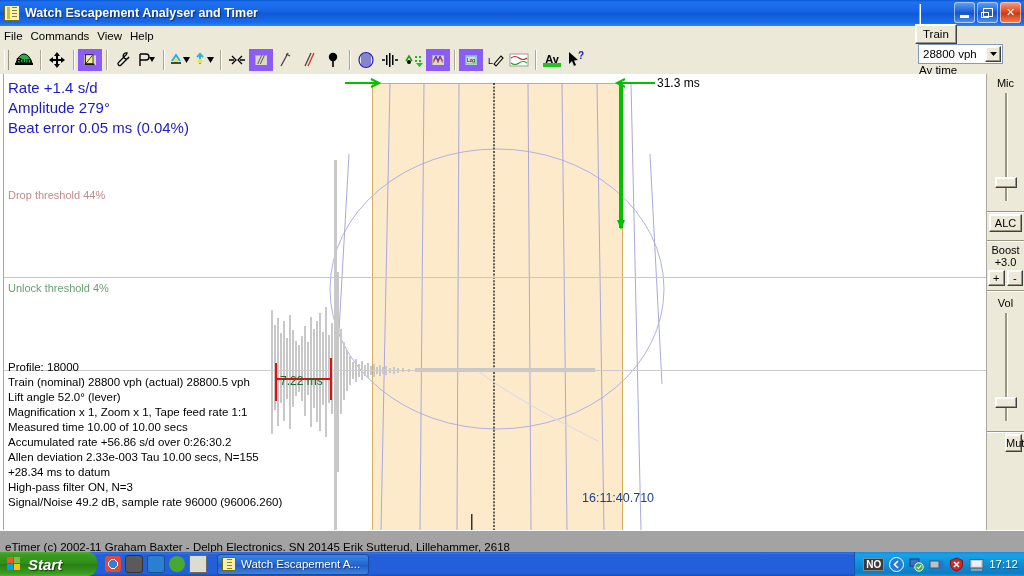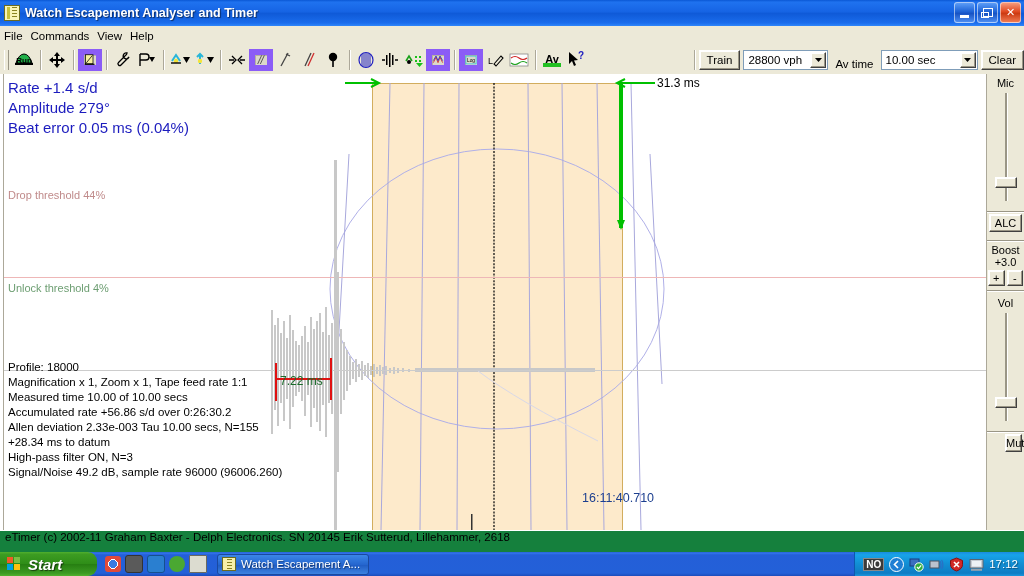--- a/index.html
+++ b/index.html
@@ -47,21 +47,21 @@
   
   .toolbar{position:absolute;left:0;top:46px;width:1024px;height:28px;background:#ece9d8;
       border-bottom:1px solid #aca899;display:flex;align-items:center;}
   .tgrip{width:3px;height:20px;margin:0 3px 0 4px;border-left:1px solid #fff;border-right:1px solid #9a9686;}
   .sep{width:1px;height:20px;margin:0 4px;background:#aca899;box-shadow:1px 0 0 #fff;}
   .tbtn{width:24px;height:22px;margin:0 0px;position:relative;display:flex;align-items:center;justify-content:center;
         box-sizing:border-box;border:1px solid transparent;}
   .tbtn.pressed{border:6px solid #8b5cf6;background:#dcd8c8;box-shadow:inset 1px 1px 0 #b4b0a0;}
   .tbtn svg{display:block;}
 
-  .ctl-area{margin-left:auto;display:flex;align-items:flex-end;padding-right:0;}
+  .ctl-area{margin-left:auto;display:flex;align-items:flex-start;padding-right:6px;flex-direction:column;}
   .btn95{
     border:1px solid #404040;border-top-color:#fff;border-left-color:#fff;
     background:#ece9d8;font-size:11.5px;padding:2px 7px;
     box-shadow:inset -1px -1px 0 #9a9686, inset 1px 1px 0 #fff;
     cursor:default;color:#000;height:20px;box-sizing:border-box;line-height:14px;
   }
   .combo{
     display:flex;align-items:center;border:1px solid #7f9db9;background:#fff;height:20px;
     box-sizing:border-box;margin:0 3px;
   }
@@ -103,22 +103,22 @@
   .flatbtn{
     display:block;width:100%;box-sizing:border-box;text-align:center;font-size:11px;
     border:1px solid #404040;border-top-color:#fff;border-left-color:#fff;background:#ece9d8;
     box-shadow:inset -1px -1px 0 #9a9686, inset 1px 1px 0 #fff;padding:2px 0;color:#000;cursor:default;
   }
   .pmrow{display:flex;gap:2px;padding:0 1px;}
   .pmrow .flatbtn{flex:1;padding:1px 0;}
   .rp-sep{height:1px;background:#9a9686;box-shadow:0 1px 0 #fff;margin:4px 0 0 0;}
 
   
-  .statusbar{position:absolute;left:0;top:530px;width:1024px;height:22px;background:#15803d;
-     border-top:1px solid #fff;display:flex;align-items:flex-start;}
+  .statusbar{position:absolute;left:0;top:530px;width:1024px;height:22px;background:#a3a3a3;
+     border-top:1px solid #fff;display:flex;align-items:flex-end;}
   .statusbar .txt{font-size:11.5px;padding-left:5px;color:#000;white-space:nowrap;}
 
   
   .taskbar{position:absolute;left:0;top:552px;width:1024px;height:24px;
      background:linear-gradient(to bottom,#2b63d6 0%,#2f72e8 6%,#245fd8 12%,#2360d8 88%,#1b4cbb 100%);
      display:flex;align-items:center;}
   .startbtn{
      width:97px;height:24px;flex:none;position:relative;
      background:linear-gradient(to bottom,#50af2e 0%,#3d9c22 10%,#2f8e18 48%,#277f12 52%,#3c9a22 88%,#51b22e 100%);
      border-radius:0 9px 9px 0;display:flex;align-items:center;
@@ -535,20 +535,22 @@
 
     <div class="threshold-lbl" style="left:8px;top:115px;color:#c08b8b;">Drop threshold 44%</div>
     <div class="threshold-lbl" style="left:8px;top:208px;color:#6d9e72;">Unlock threshold 4%</div>
 
     <div class="green-label" style="left:280px;top:300px;">7.22 ms</div>
     <div class="ms-label" style="left:657px;top:2px;">31.3 ms</div>
     <div class="time-label" style="left:582px;top:417px;">16:11:40.710</div>
 
     <div class="info">
       <div>Profile: 18000</div>
+      <div>Train (nominal) 28800 vph (actual) 28800.5 vph</div>
+      <div>Lift angle  52.0° (lever)</div>
       <div>Magnification x 1, Zoom x 1, Tape feed rate 1:1</div>
       <div>Measured time 10.00 of 10.00 secs</div>
       <div>Accumulated rate +56.86 s/d over 0:26:30.2</div>
       <div>Allen deviation 2.33e-003 Tau 10.00 secs, N=155</div>
       <div> +28.34 ms to datum</div>
       <div>High-pass filter ON, N=3</div>
       <div>Signal/Noise 49.2 dB, sample rate 96000 (96006.260)</div>
     </div>
   </div>
 

